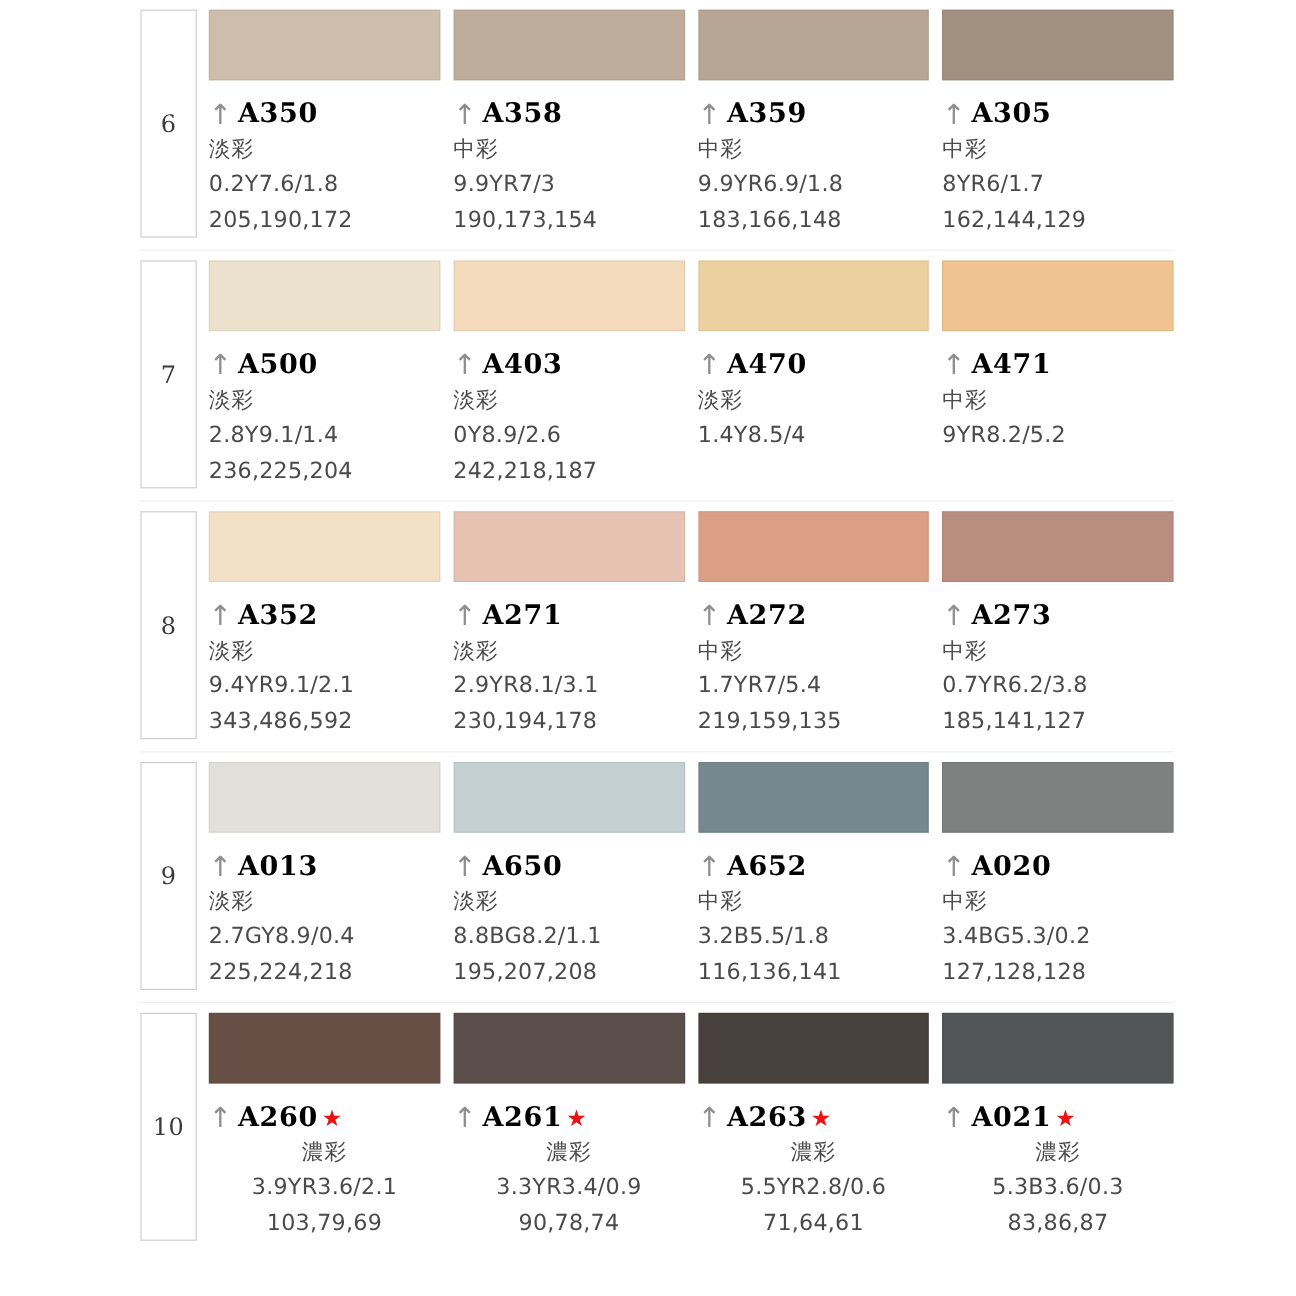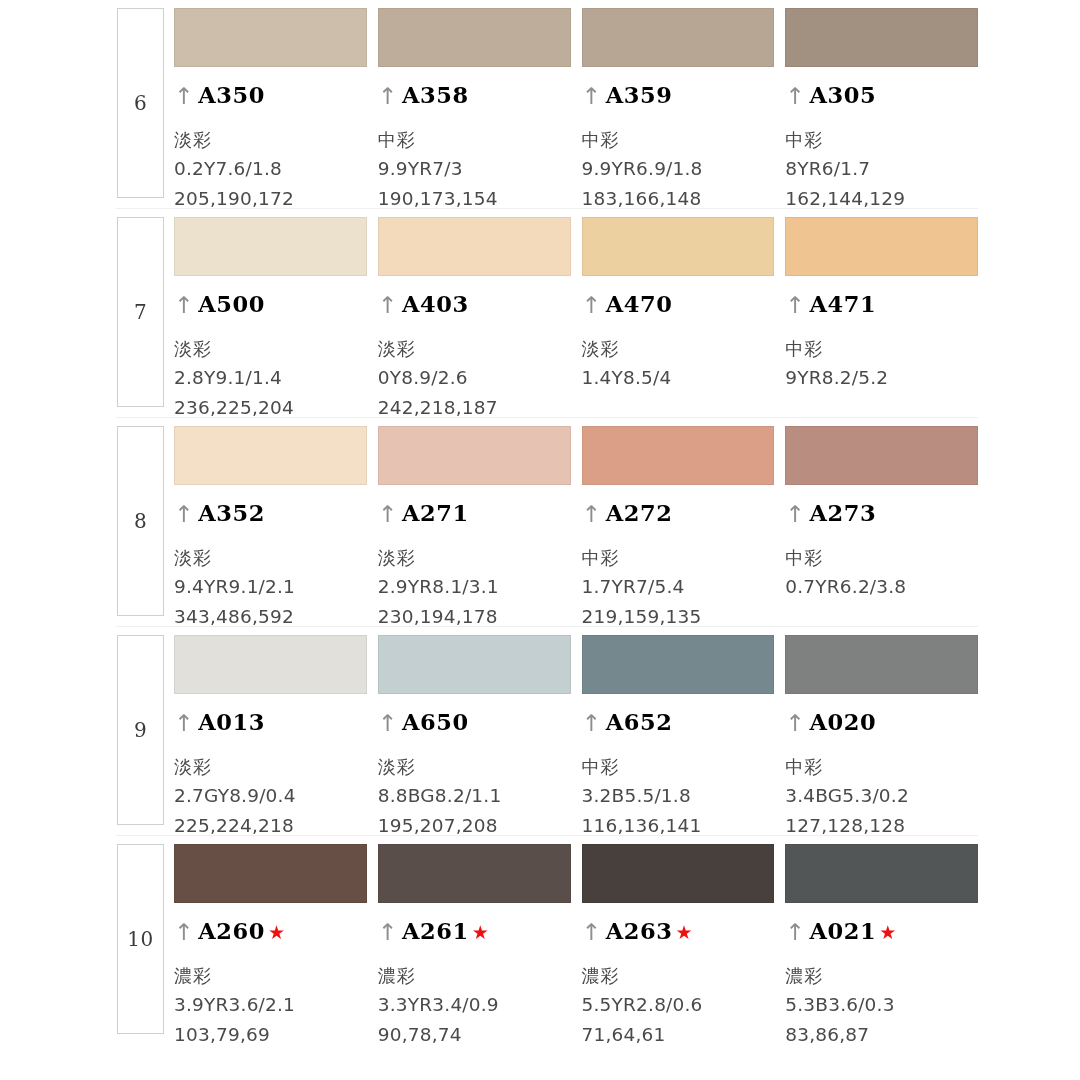--- a/index.html
+++ b/index.html
@@ -30,21 +30,21 @@
   }
 
   .row {
     position: relative;
     height: 208px;
     display: flex;
     flex-direction: row;
     align-items: stretch;
     border-bottom: 1px solid #efefef;
   }
-  .row:last-child { border-bottom: none; }
+  .row:last-child { border-bottom: none; text-align: center; }
 
   
   .row-num-wrap {
     width: 49px;
     flex: 0 0 49px;
     display: flex;
     align-items: center;
     justify-content: center;
     padding: 8px 0 10px 0;
     box-sizing: border-box;
@@ -113,21 +113,21 @@
     letter-spacing: 0.6px;
   }
   .star-icon {
     color: #ee1111;
     font-size: 19px;
     margin-left: 3px;
     line-height: 1;
   }
 
   .meta {
-    margin-top: 17px;
+    margin-top: 2px;
   }
   .meta div {
     font-family: "DejaVu Sans", "Liberation Sans", sans-serif;
     font-size: 18.5px;
     color: #4a4a4a;
     line-height: 1.62;
     letter-spacing: 0.2px;
     white-space: nowrap;
   }
   .meta .tone {
@@ -297,20 +297,21 @@
           </div>
           <div class="cell">
             <div class="swatch" style="background: rgb(185, 141, 127);"></div>
             <div class="code-line">
               <span class="arrow-icon">↑</span>
               <span class="code-text">A273</span>
             </div>
             <div class="meta">
               <div class="tone">中彩</div>
               <div>0.7YR6.2/3.8</div>
+              <div>185,141,127</div>
             </div>
           </div>
         </div>
       </div>
       <div class="row">
         <div class="row-num-wrap">
           <div class="row-num-box">
             <span class="row-num">9</span>
           </div>
         </div>

